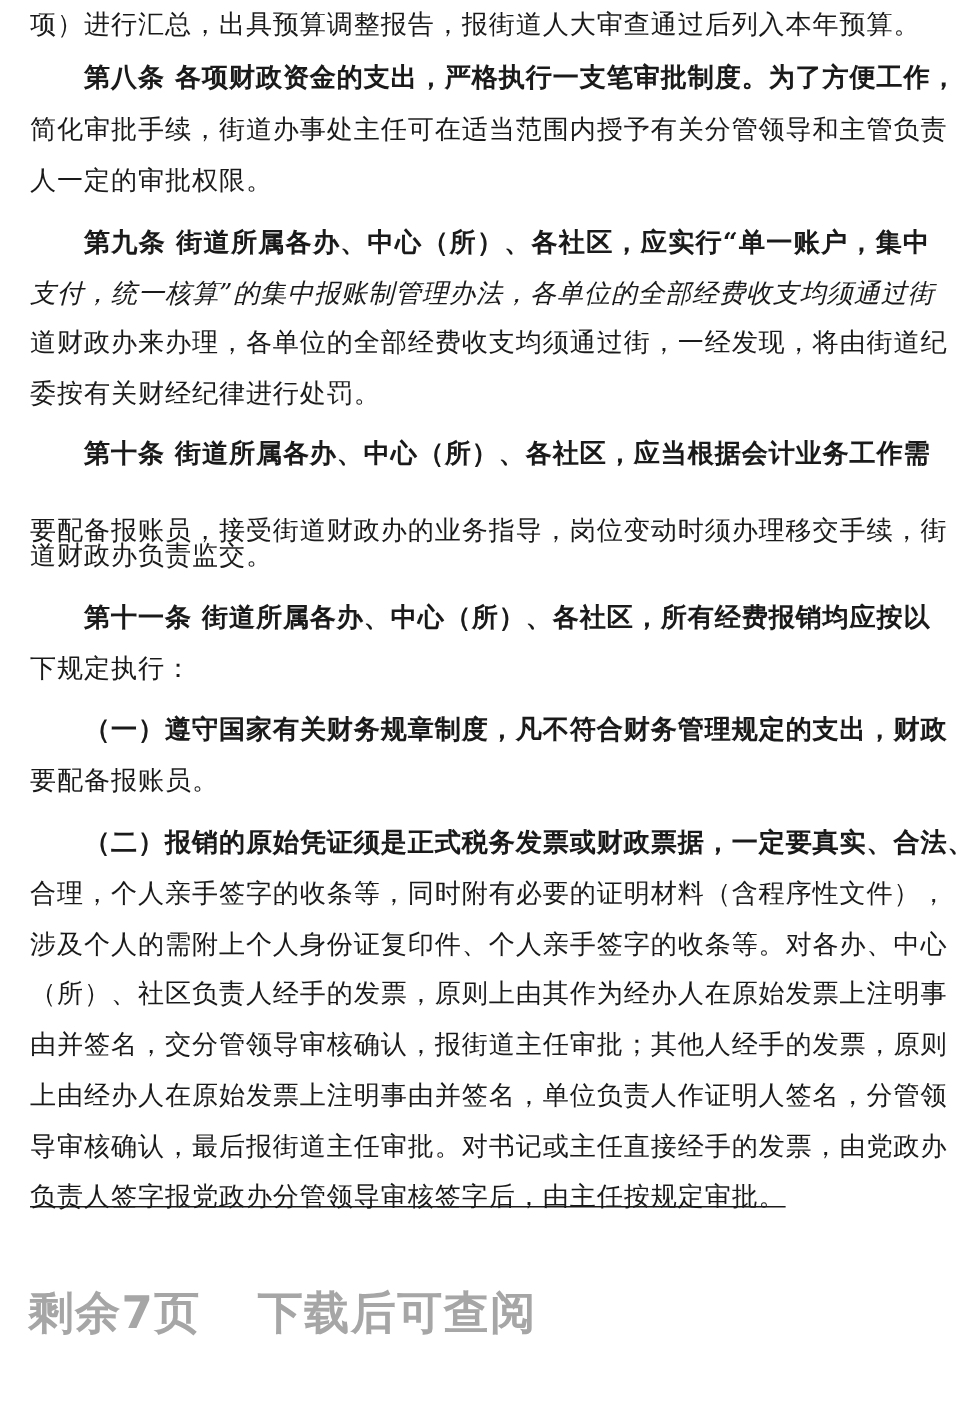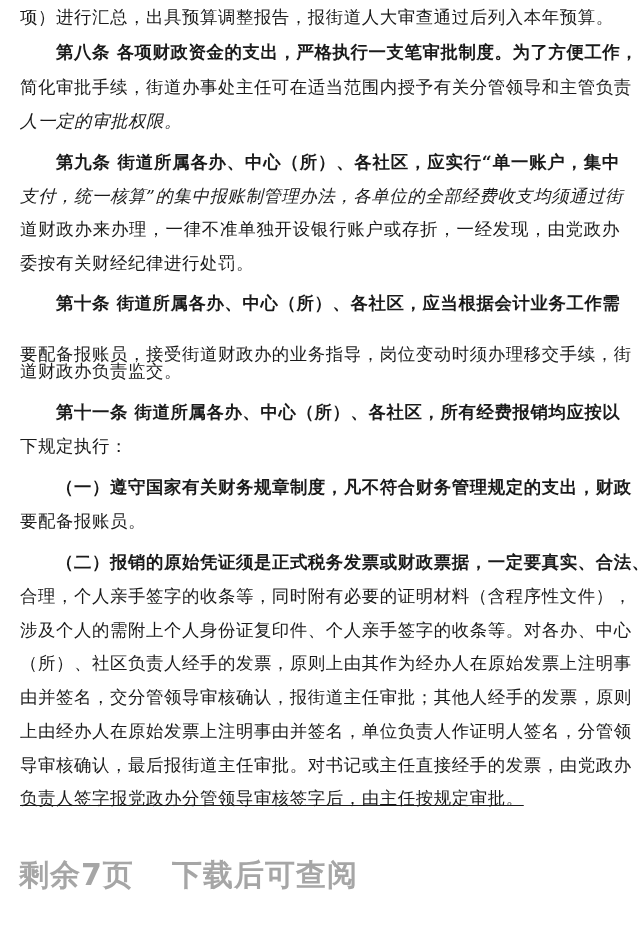--- a/index.html
+++ b/index.html
@@ -70,27 +70,27 @@
 
 <div class="page">
 
   <div class="para">
     <div class="line last" style="top:0px;">项）进行汇总，出具预算调整报告，报街道人大审查通过后列入本年预算。</div>
   </div>
 
   <div class="para">
     <div class="line indent" style="top:35px;">第八条 各项财政资金的支出，严格执行一支笔审批制度。为了方便工作，</div>
     <div class="line" style="top:70px;">简化审批手续，街道办事处主任可在适当范围内授予有关分管领导和主管负责</div>
-    <div class="line last" style="top:104px;font-style:italic;">人一定的审批权限。</div>
+    <div class="line last" style="top:104px;">人一定的审批权限。</div>
   </div>
 
   <div class="para">
     <div class="line indent" style="top:145px;">第九条 街道所属各办、中心（所）、各社区，应实行“单一账户，集中</div>
     <div class="line" style="top:179px;font-style:italic;">支付，统一核算”的集中报账制管理办法，各单位的全部经费收支均须通过街</div>
-    <div class="line" style="top:212px;">道财政办来办理，一律不准单独开设银行账户或存折，一经发现，由党政办</div>
+    <div class="line" style="top:212px;">道财政办来办理，各单位的全部经费收支均须通过街，一经发现，将由街道纪</div>
     <div class="line last" style="top:246px;">委按有关财经纪律进行处罚。</div>
   </div>
 
   <div class="para">
     <div class="line indent" style="top:286px;">第十条 街道所属各办、中心（所）、各社区，应当根据会计业务工作需</div>
     <div class="line" style="top:337px;">要配备报账员，接受街道财政办的业务指导，岗位变动时须办理移交手续，街</div>
     <div class="line last" style="top:354px;">道财政办负责监交。</div>
   </div>
 
   <div class="para">

